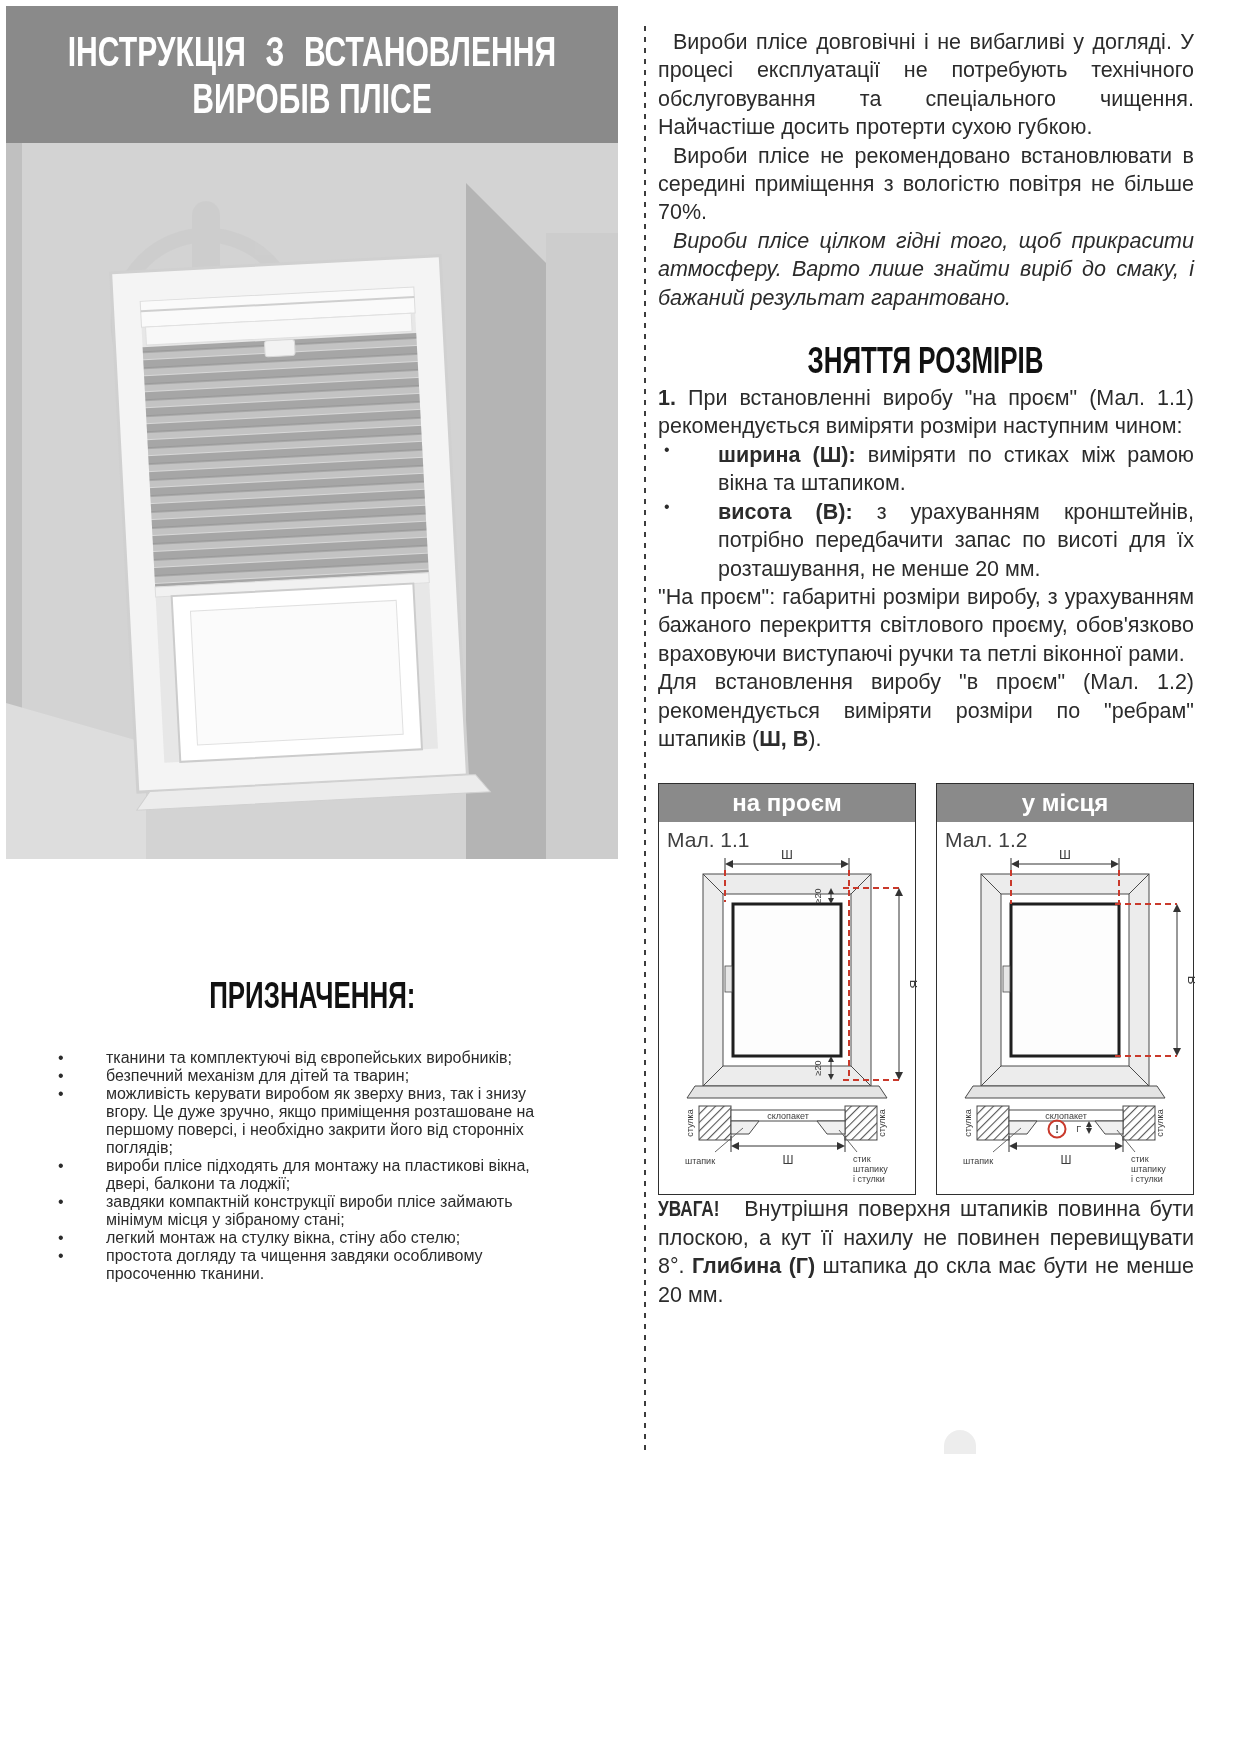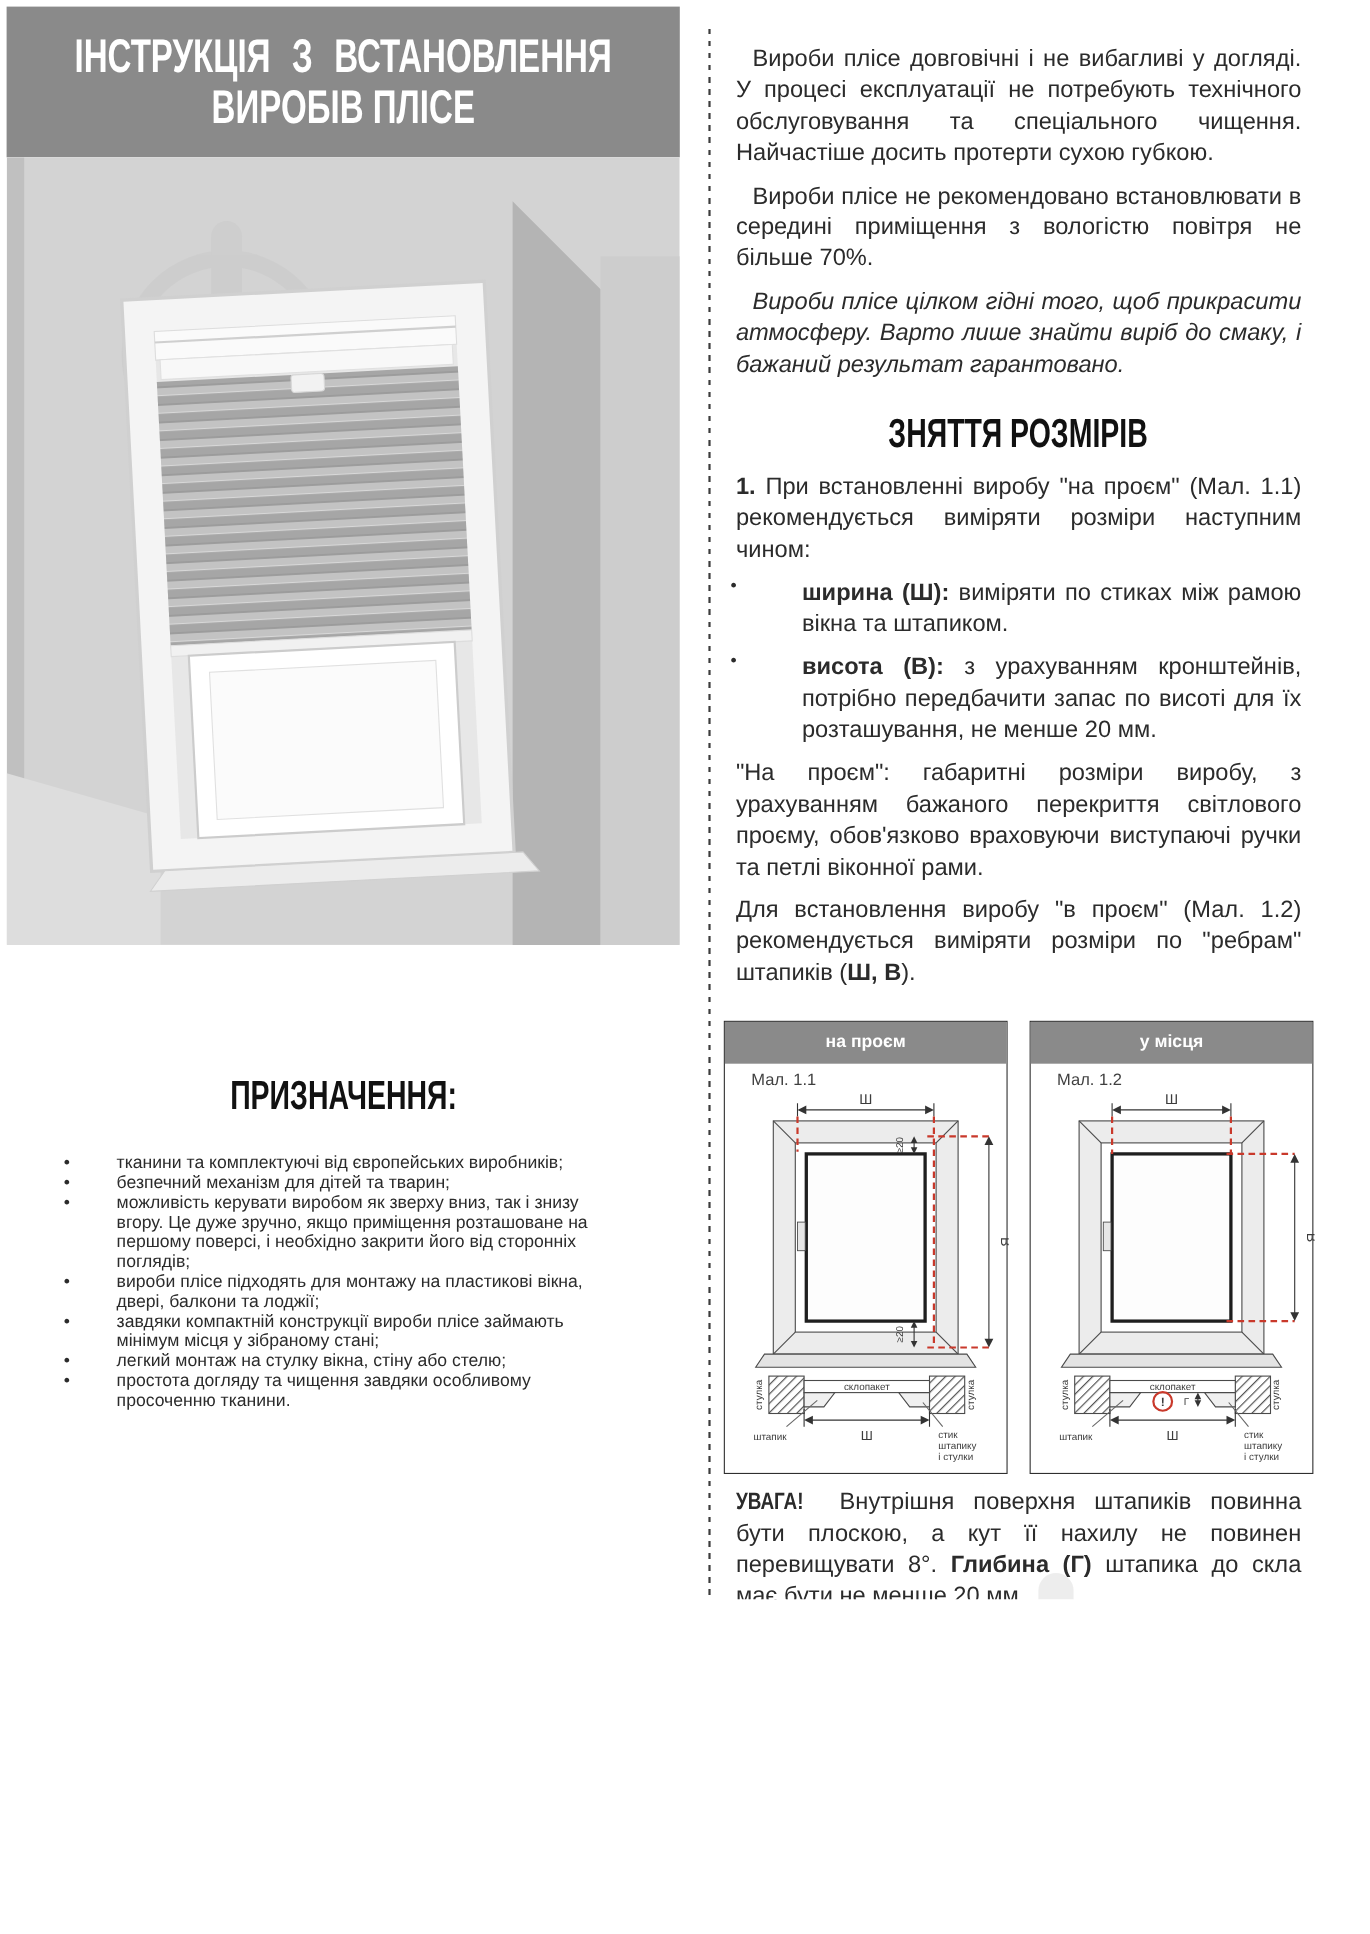--- a/index.html
+++ b/index.html
@@ -11,45 +11,45 @@
   
   .lcol{position:absolute;left:6px;top:6px;width:612px;z-index:1;}
   .lheader{height:137px;background:#8a8a8a;color:#ffffff;display:flex;flex-direction:column;
            justify-content:center;align-items:center;text-align:center;}
   .lheader .hline{font-size:43px;line-height:47px;font-weight:bold;}
   .cx{display:inline-block;transform:scaleX(.7);transform-origin:center;white-space:nowrap;font-weight:bold;}
   .wsp{word-spacing:16px;}
   .photo{height:716px;overflow:hidden;}
   .sechead{margin-top:114px;text-align:center;font-size:37px;line-height:46px;color:#111111;}
   .lbody{padding:0 70px 0 28px;}
-  p.doc{font-size:21.5px;line-height:28.4px;margin:11px;text-align:justify;}
+  p.doc{font-size:21.5px;line-height:28.4px;margin:0;text-align:justify;}
   .ind{text-indent:15px;}
   .it{font-style:italic;}
   .b{font-weight:bold;}
   .intro{margin-top:34px;}
   ul.blist{list-style:none;margin:30px 0 0 0;padding:0;}
   ul.blist li{position:relative;padding-left:72px;margin:0;}
   ul.blist .mark{position:absolute;left:24px;top:0;}
   
   .rcol{position:absolute;left:658px;top:28px;width:536px;z-index:1;}
   .rtitle{text-align:center;font-size:42px;line-height:46px;color:#111111;}
   .care-p1{margin-top:24px;}
   .care-p3{margin-top:34px;}
   .mtitle{margin-top:26px;text-align:center;font-size:37px;line-height:46px;color:#111111;}
   .step1{margin-top:38px;}
   ul.rlist{list-style:none;margin:0;padding:0;}
   ul.rlist li{position:relative;padding-left:60px;}
   ul.rlist .mark{position:absolute;left:6px;top:0;}
   
   .diagrow{margin-top:30px;display:flex;gap:20px;}
   .diagbox{width:258px;border:1.5px solid #2f2f2f;background:transparent;}
-  .diaghead{height:38px;background:#8a8a8a;color:#ffffff;font-weight:bold;font-size:16px;
+  .diaghead{height:38px;background:#8a8a8a;color:#ffffff;font-weight:bold;font-size:24px;
             display:flex;align-items:center;justify-content:center;}
   .diagbody{position:relative;height:372px;}
-  .figlabel{position:absolute;left:24px;top:6px;font-size:15px;color:#3f3f3f;}
+  .figlabel{position:absolute;left:8px;top:6px;font-size:21px;color:#3f3f3f;}
   .diagbody svg{position:absolute;left:0;top:26px;}
   svg text{font-family:"Liberation Sans",sans-serif;fill:#3c3c3c;}
   .dimline{stroke:#333333;stroke-width:1;}
   .dimhead{fill:#333333;}
   .redline{stroke:#c9392b;stroke-width:2;stroke-dasharray:6 4;fill:none;}
   .frame{stroke:#4a4a4a;stroke-width:1;}
   
   .warn{margin-top:38px;}
   .wlabel{display:inline-block;transform:scaleX(.8);transform-origin:left bottom;font-weight:bold;}
   

